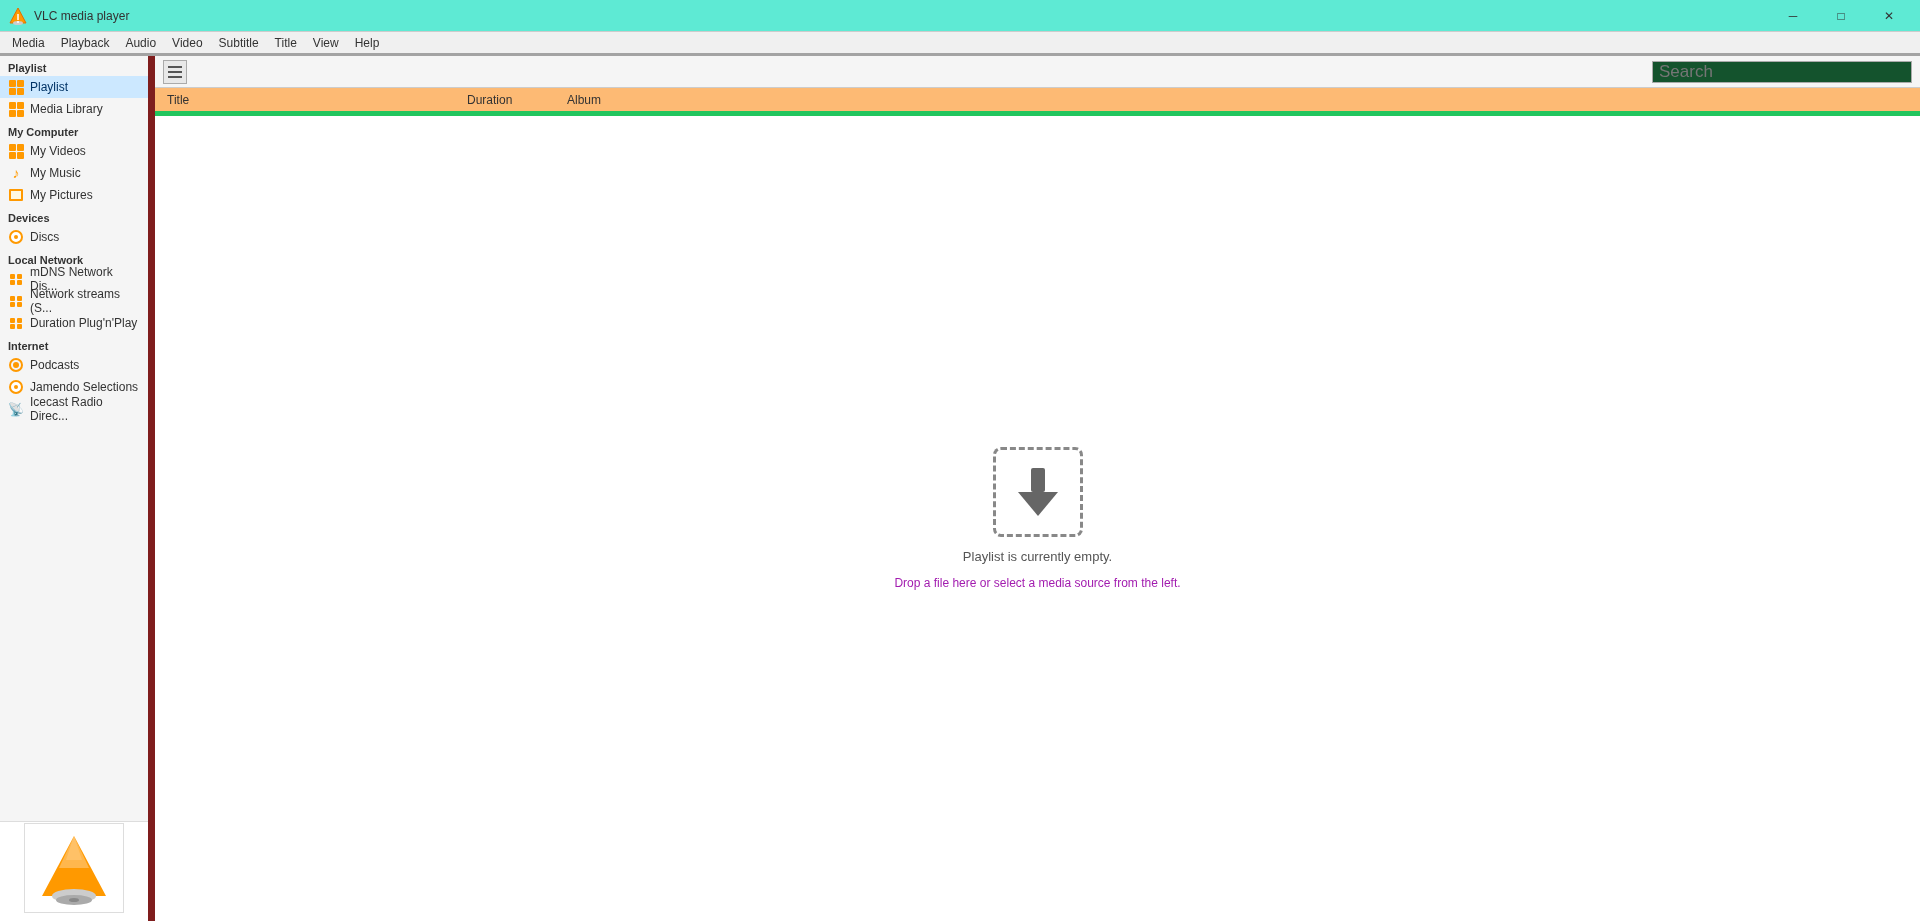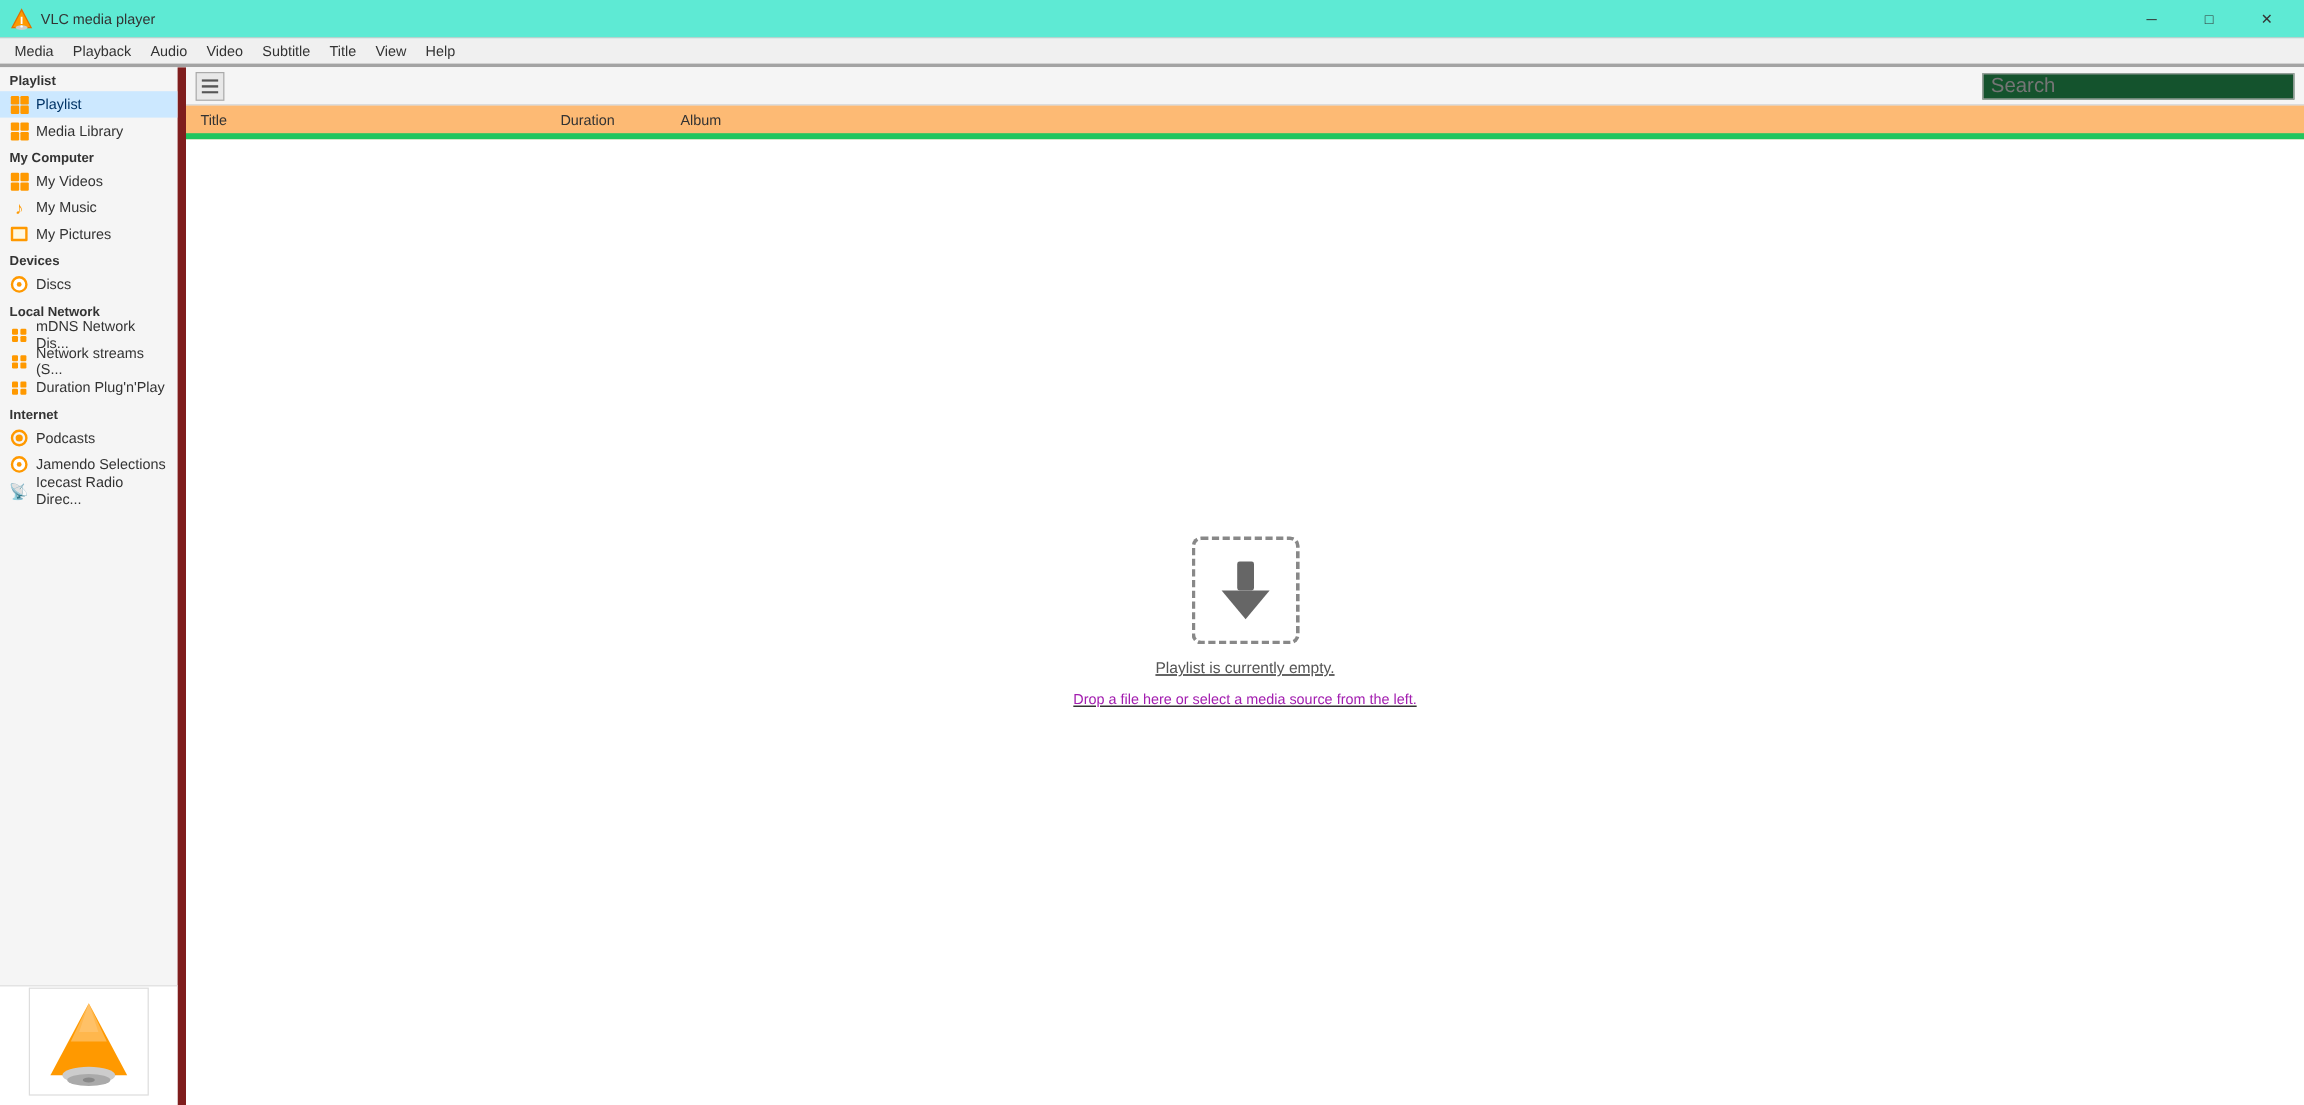--- a/index.html
+++ b/index.html
@@ -177,21 +177,20 @@
     .col-album { width: 200px; }
 
     
     #empty-state {
       flex: 1;
       display: flex;
       flex-direction: column;
       align-items: center;
       justify-content: center;
       gap: 12px;
-      text-decoration: underline;
     }
 
     #drop-icon {
       width: 90px;
       height: 90px;
       border: 3px dashed #888;
       border-radius: 8px;
       display: flex;
       align-items: center;
       justify-content: center;

